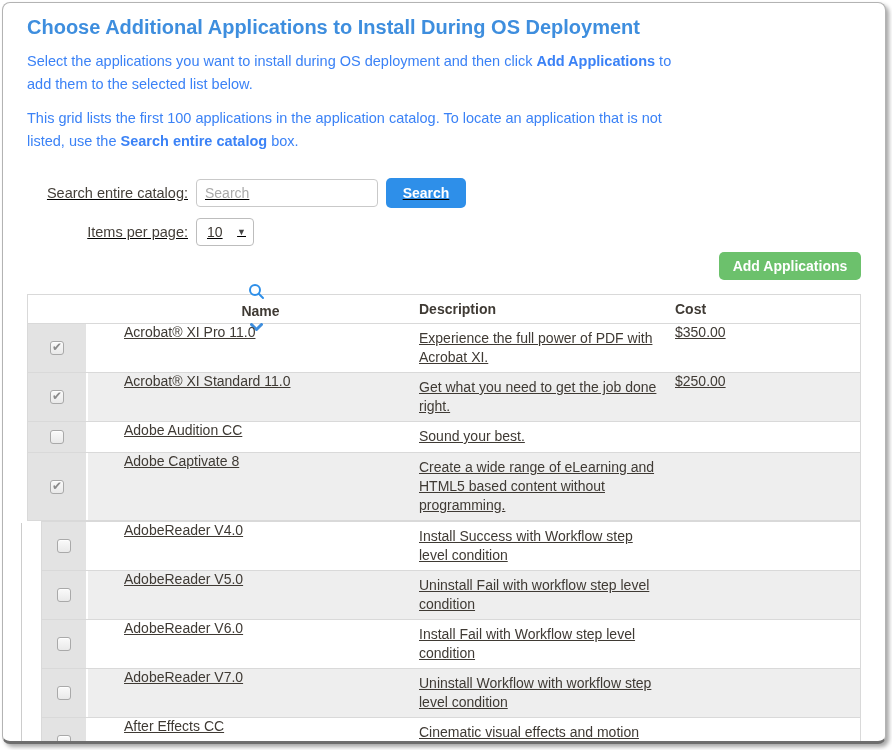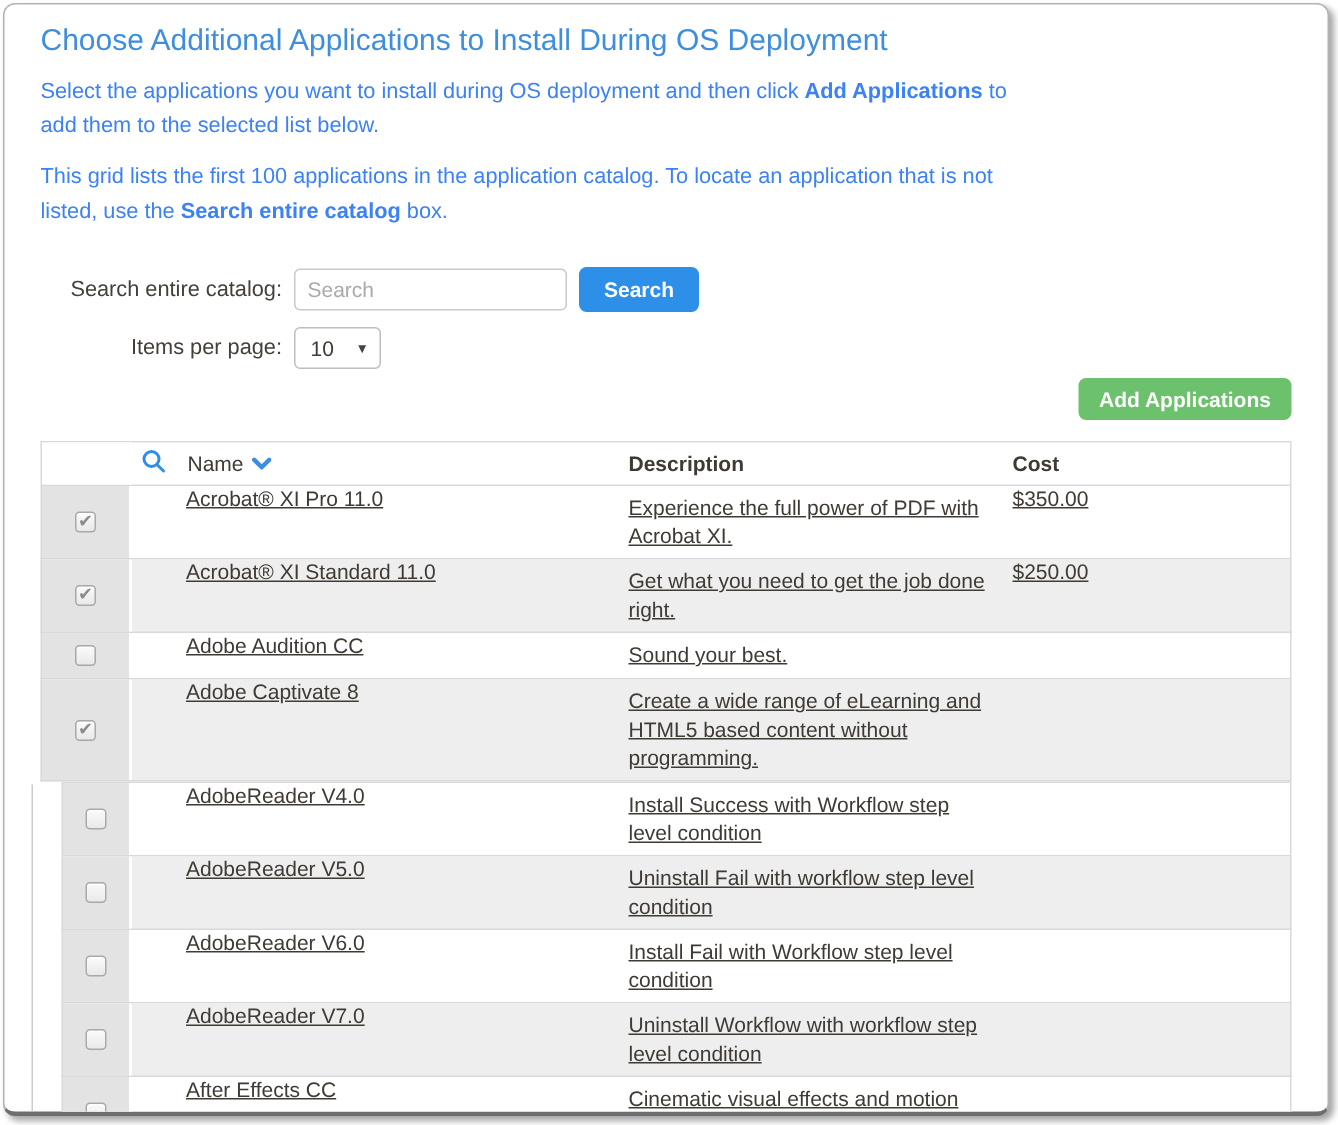--- a/index.html
+++ b/index.html
@@ -4,25 +4,25 @@
 <style>
   * { box-sizing: border-box; margin: 0; padding: 0; }
   html,body { width:892px; height:750px; background:#fff; font-family:"Liberation Sans", sans-serif; }
   .panel{
     position:absolute; left:2px; top:2px; width:884px; height:742px;
     background:#fff; border:1px solid #b3b3b3; border-bottom:3px solid #6e6e6e;
     border-radius:8px; box-shadow:3px 3px 4px rgba(0,0,0,.35);
     overflow:hidden;
   }
   
-  .page-title{ margin:13px 24px 0 24px; font-size:20px; font-weight:normal; color:#3e8ede; }
+  .page-title{ margin:13px 24px 0 24px; font-size:20px; font-weight:bold; color:#3e8ede; }
   .intro{ margin:11px 24px 0 24px; max-width:648px; font-size:14.5px; line-height:23px; color:#3b82f6; }
   .intro b{ font-weight:bold; }
   
-  .form-row{ display:flex; align-items:center; margin:0 24px; }
+  .form-row{ display:flex; align-items:center; margin:0 24px;text-decoration:underline; }
   .form-row.search-row{ margin-top:25px; }
   .form-row.ipp-row{ margin-top:10px; }
   .form-label{ width:169px; text-align:right; font-size:14.5px; color:#443f39; padding-right:8px; }
   .search-input{
     width:182px; height:28px; border:1px solid #c9c9c9; border-radius:4px;
     padding:0 8px; font-size:14px; color:#444; outline:none; font-family:"Liberation Sans", sans-serif;
   }
   .search-input::placeholder{ color:#aaa; }
   .btn{ border:none; border-radius:5px; color:#fff; font-weight:bold; font-size:14px;
         font-family:"Liberation Sans", sans-serif; cursor:pointer; }
@@ -35,21 +35,21 @@
   .dropdown .dd-caret{ margin-left:auto; padding-right:7px; font-size:9px; color:#444; }
   .add-apps-wrap{ margin:6px 24px 0 24px; text-align:right; }
   .btn-add{ width:142px; height:28px; background:#6cc16c; }
   
   .tbl{ margin:14px 24px 0 24px; font-size:14px; color:#3f3a34; }
   .thead{ display:flex; align-items:center; height:30px; border:1px solid #d9d9d9; background:#fff; }
   .cell-check{ width:60px; align-self:stretch; background:#e3e3e3; border-right:2px solid #fff;
                display:flex; align-items:center; justify-content:center; }
   .thead .cell-check{ background:#fff; border-right:2px solid #fff; }
   .cell-name{ width:331px; padding-left:36px; }
-  .thead .cell-name{ padding-left:6px; display:flex; align-items:center; font-weight:normal; }
+  .thead .cell-name{ padding-left:6px; display:flex; align-items:center; font-weight:bold;flex-direction:column; }
   .thead .name-label{ margin-left:14px; margin-right:6px; }
   .cell-desc{ width:256px; padding-right:12px; line-height:19px; }
   .thead .cell-desc{ font-weight:bold; }
   .cell-cost{ flex:1; }
   .thead .cell-cost{ font-weight:bold; }
   .trow{ display:flex; align-items:flex-start; min-height:31px; border:1px solid #d9d9d9; border-top:none; background:#fff;text-decoration:underline; }
   .trow.stripe{ background:#eeeeee; }
   .trow .cell-desc{ padding-top:5px; padding-bottom:5px; }
   .sec-b{ margin-left:14px; position:relative; }
   .sec-b::before{ content:''; position:absolute; left:-20px; top:2px; bottom:-6px; width:1px; background:#cccccc; }

